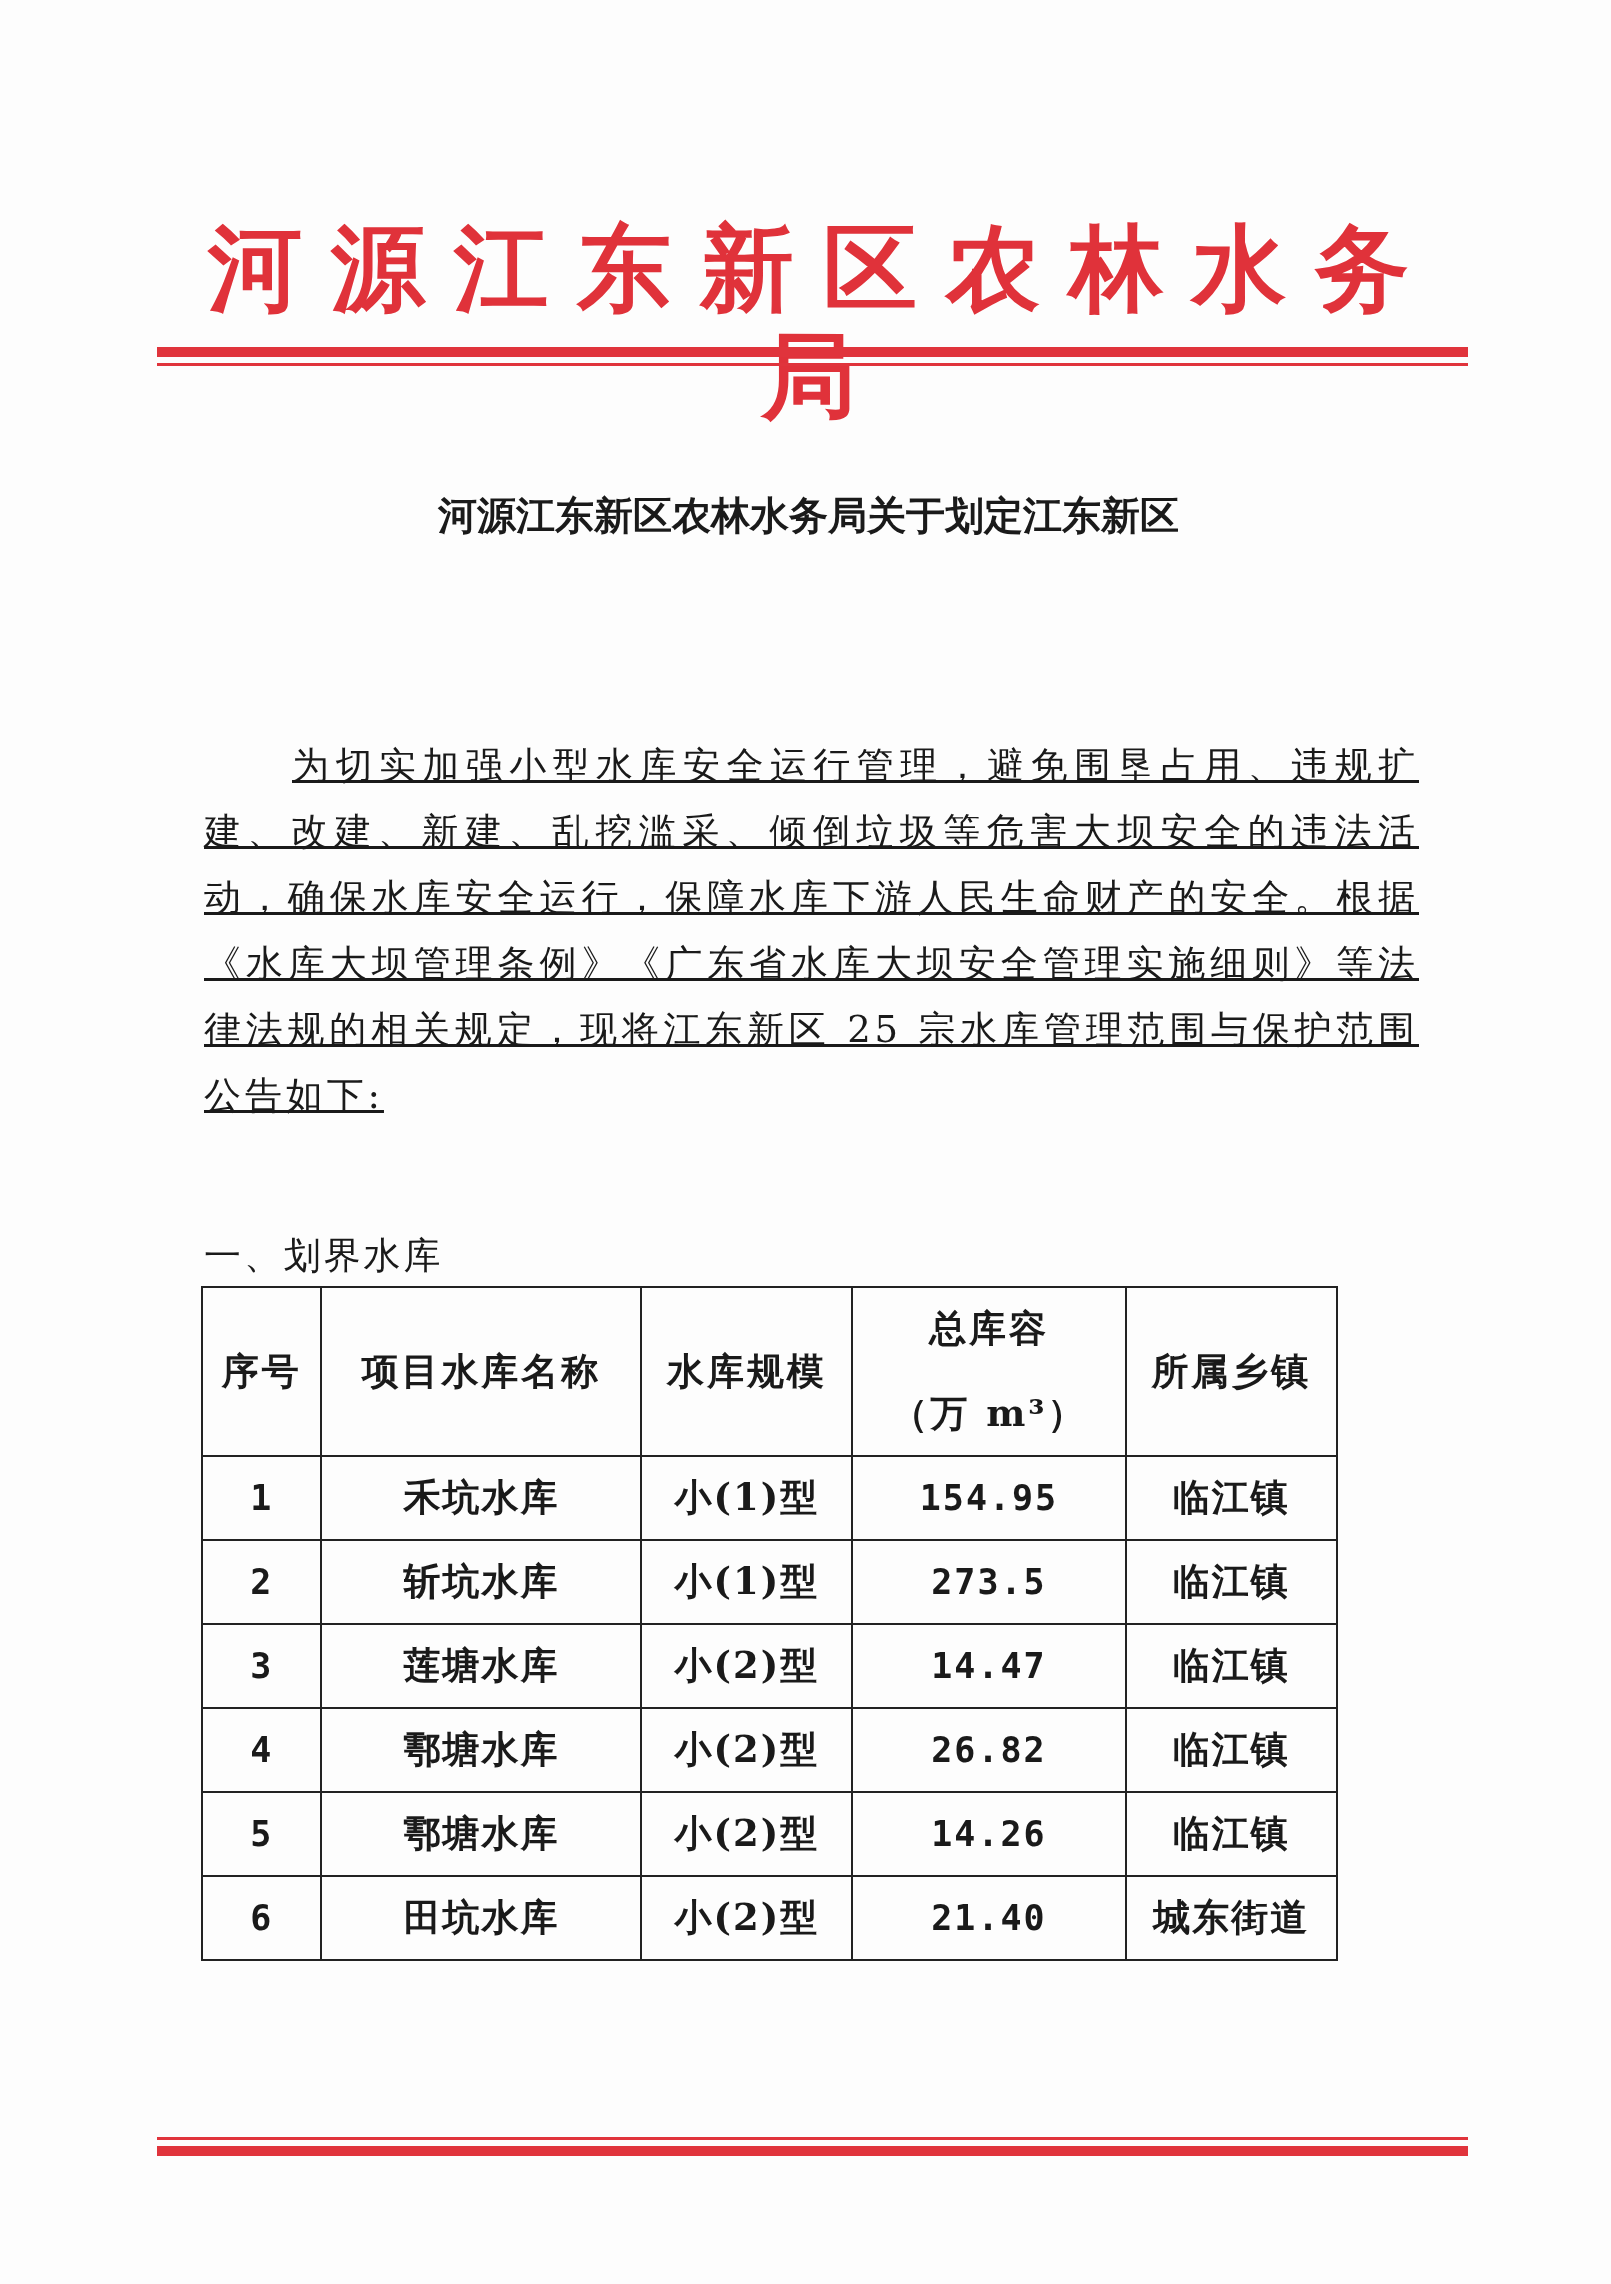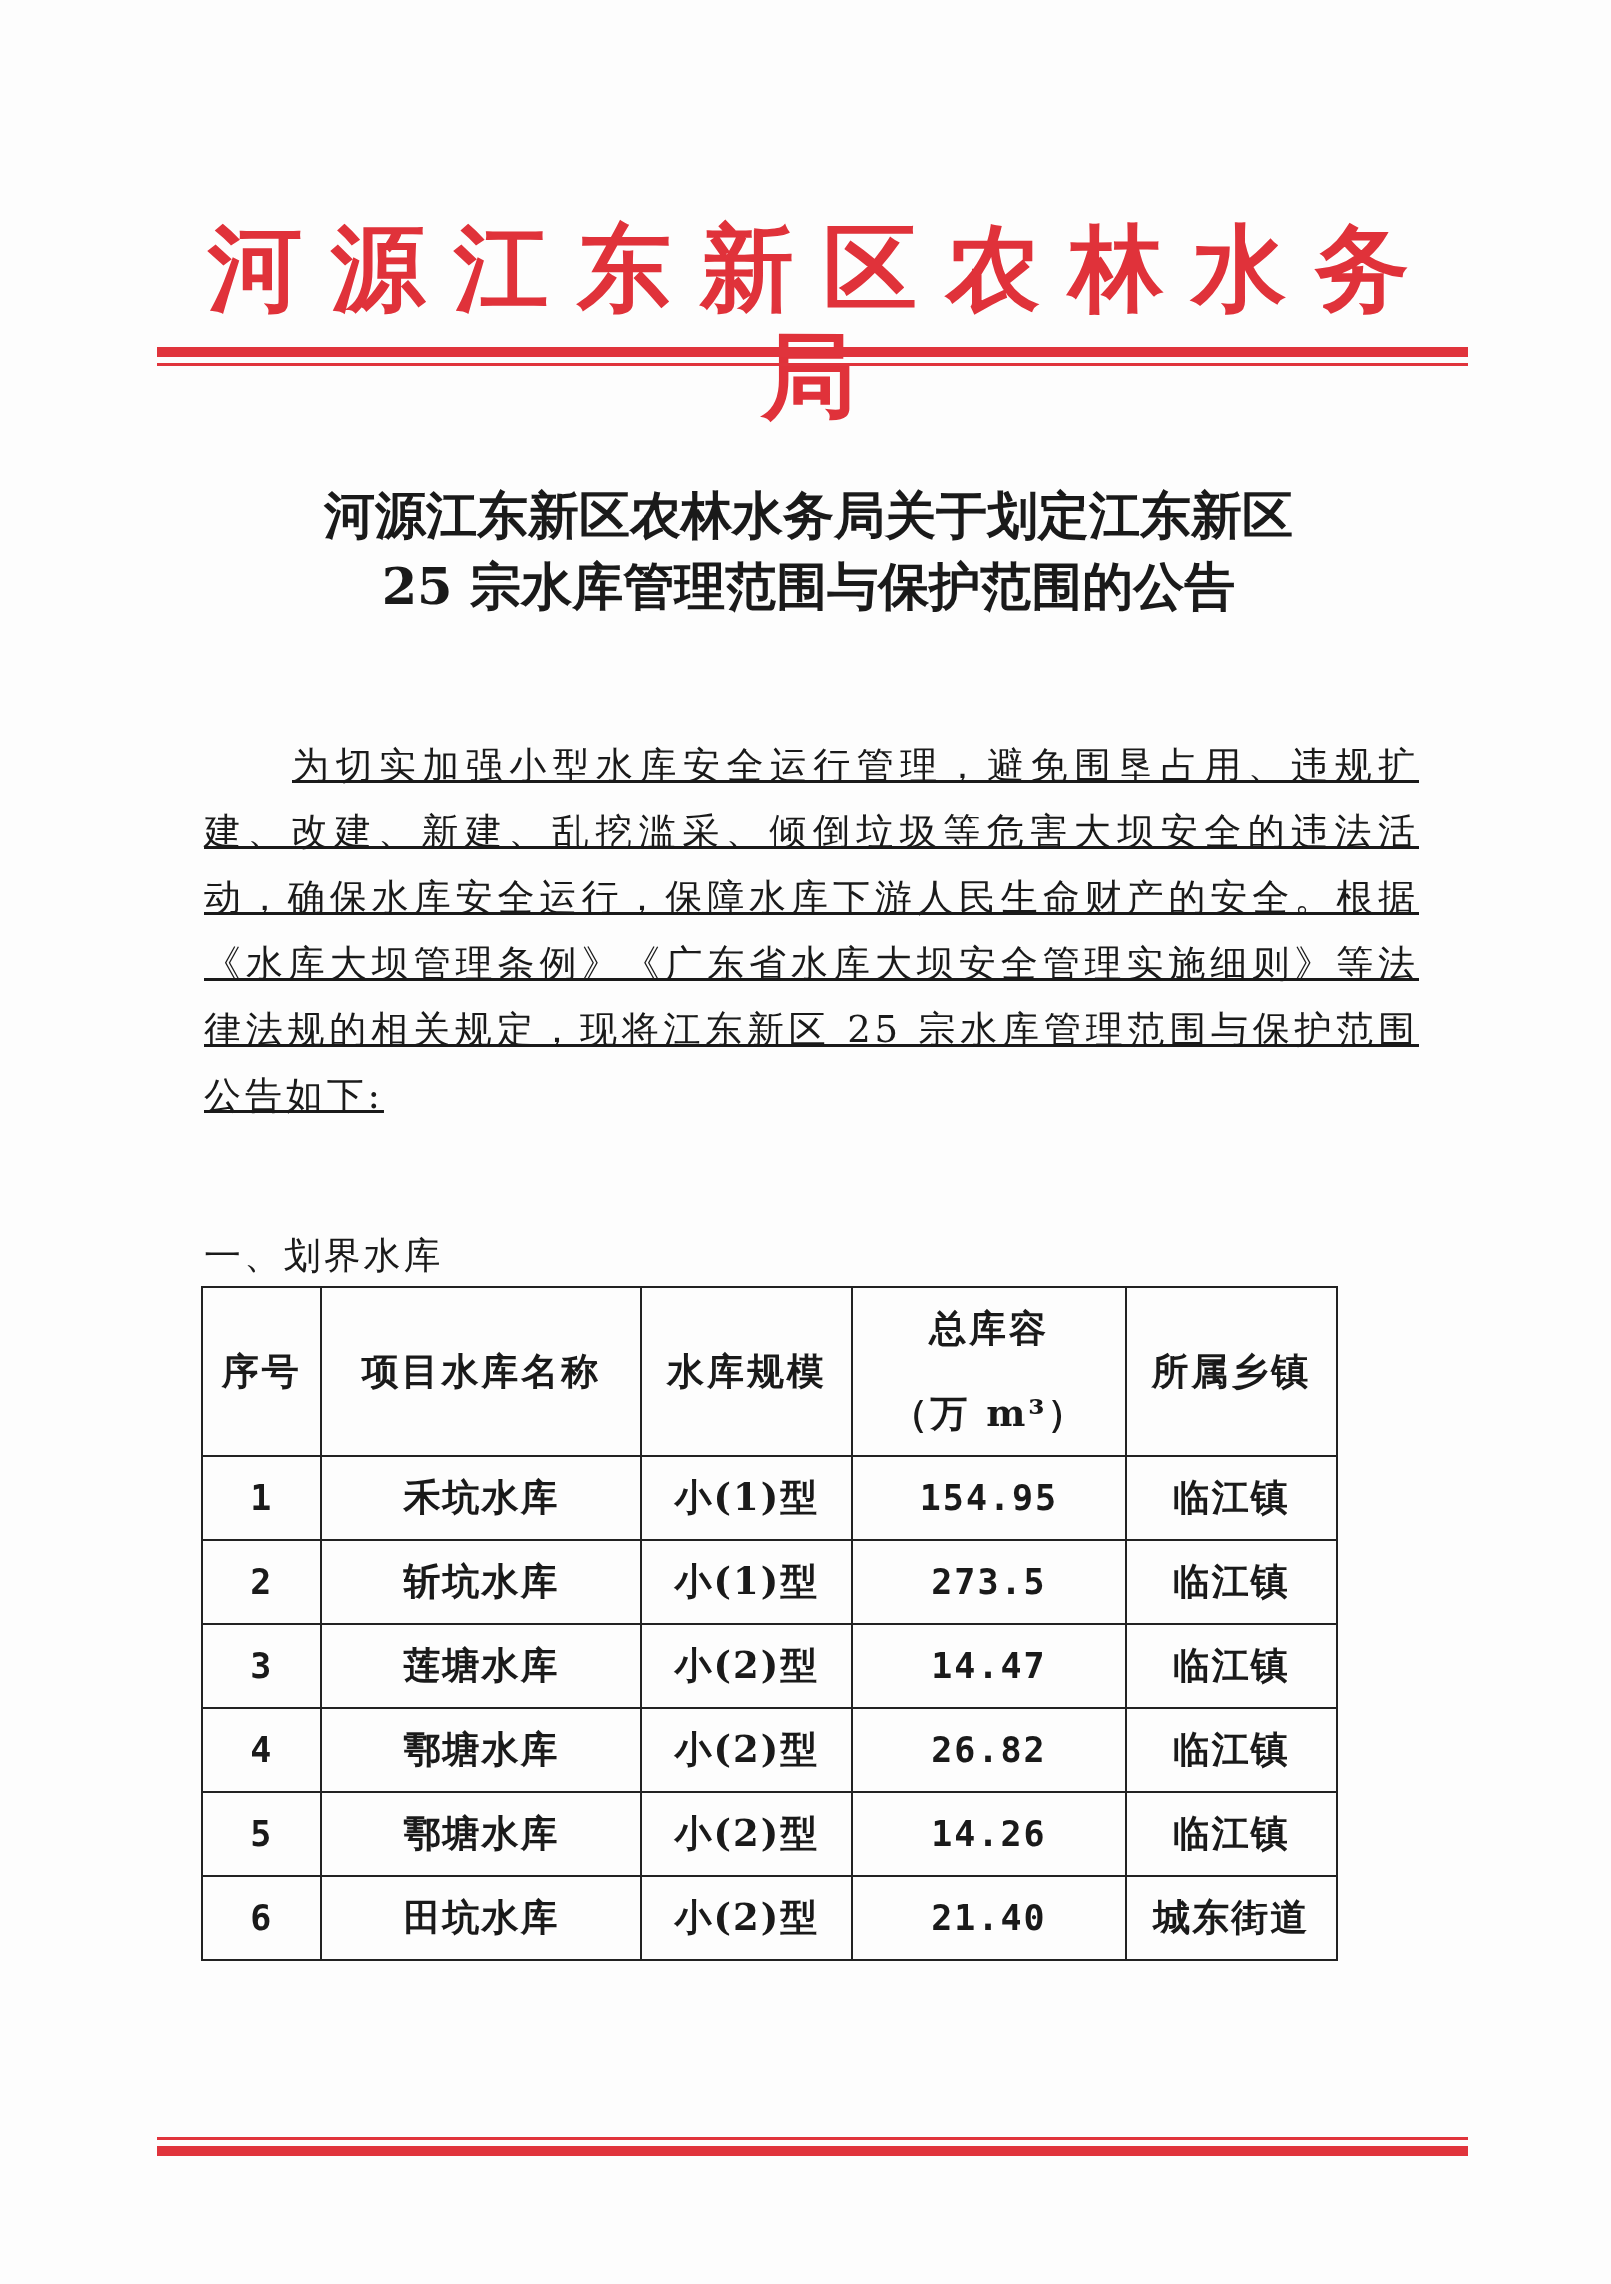--- a/index.html
+++ b/index.html
@@ -13,21 +13,21 @@
     position: absolute; left: 176px; top: 214px; width: 1294px;
     text-align: center;
     font-family: "DejaVu Serif", "Liberation Serif", serif;
     font-weight: bold; font-size: 94px; line-height: 108px;
     color: #e0323a; letter-spacing: 29px;
   }
   .rule-top-thick { position: absolute; left: 157px; top: 347px; width: 1311px; height: 9.8px; background: #e0343c; }
   .rule-top-thin  { position: absolute; left: 157px; top: 363px; width: 1311px; height: 2.9px; background: #e0343c; }
   .doc-title {
     position: absolute; left: 196px; top: 480px; width: 1225px;
-    text-align: center; font-weight: bold; font-size: 51px; line-height: 71px;
+    text-align: center; font-weight: bold; font-size: 39px; line-height: 71px;
     font-family: "DejaVu Serif", "Liberation Serif", serif;
   }
   .para {
     position: absolute; left: 204px; top: 733px; width: 1215px;
     font-size: 37px; line-height: 66px;
     text-indent: 88px; text-align: justify;
     letter-spacing: 3.9px;
     text-decoration: underline;
   }
   .section-heading {
@@ -59,21 +59,20 @@
 </style>
 </head>
 <body>
 
 <div class="masthead">河源江东新区农林水务局</div>
 <div class="rule-top-thick"></div>
 <div class="rule-top-thin"></div>
 
 <div class="doc-title">
   <div>河源江东新区农林水务局关于划定江东新区</div>
-  <div>25 宗水库管理范围与保护范围的公告</div>
 </div>
 
 <div class="para">为切实加强小型水库安全运行管理，避免围垦占用、违规扩建、改建、新建、乱挖滥采、倾倒垃圾等危害大坝安全的违法活动，确保水库安全运行，保障水库下游人民生命财产的安全。根据《水库大坝管理条例》《广东省水库大坝安全管理实施细则》等法律法规的相关规定，现将江东新区 25 宗水库管理范围与保护范围公告如下:</div>
 
 <div class="section-heading">一、划界水库</div>
 
 <table class="reservoirs">
   <thead>
     <tr>
       <th class="col-no">序号</th>

